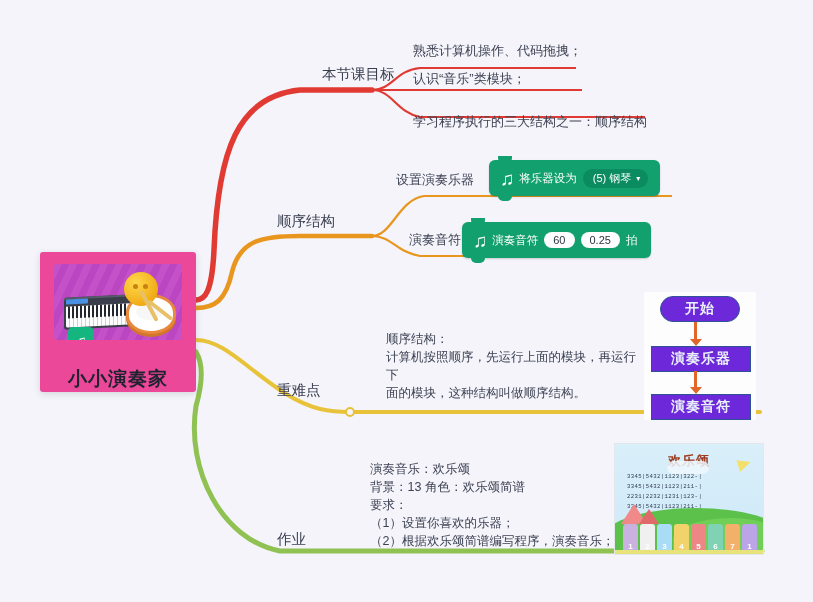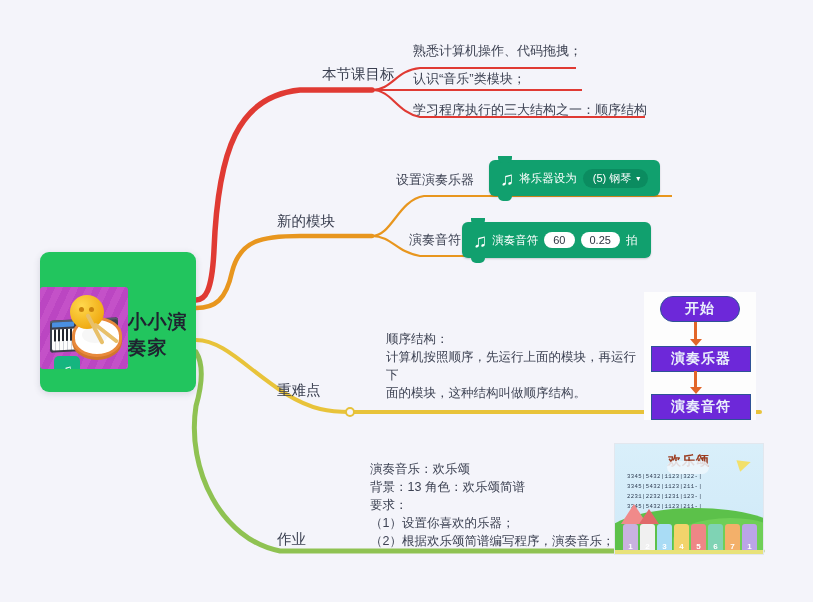--- a/index.html
+++ b/index.html
@@ -9,23 +9,23 @@
     font-family:"Liberation Sans","DejaVu Sans",sans-serif;
     overflow:hidden;
     position:relative;
   }
   #canvas{position:absolute;inset:0;width:813px;height:602px;}
   #wires{position:absolute;left:0;top:0;width:813px;height:602px;pointer-events:none;}
 
   
   .root-node{
     position:absolute;left:40px;top:252px;width:156px;height:140px;
-    background:#22c55e;border-radius:9px;
+    background:#ec4899;border-radius:3px;
     box-shadow:0 2px 7px rgba(60,60,90,.16);
-    display:flex;flex-direction:row;align-items:center;
+    display:flex;flex-direction:column;align-items:center;
   }
   .root-thumb{
     position:relative;width:128px;height:82px;margin-top:12px;
     border-radius:3px;overflow:hidden;
     background:
       repeating-linear-gradient(115deg,#c451c8 0 7px,#bb46c2 7px 14px),
       #c451c8;
   }
   .kbd{
     position:absolute;left:10px;top:32px;width:68px;height:32px;
@@ -188,23 +188,23 @@
       <div class="stick s2"></div>
       <div class="root-badge">♫</div>
     </div>
     <div class="root-title">小小演奏家</div>
   </div>
 
   <div class="label branch-label" style="left:274px;top:65px;margin-left:48px;">本节课目标</div>
 
   <div class="label leaf-label" style="left:413px;top:70px;">认识“音乐”类模块；</div>
   <div class="label leaf-label" style="left:413px;top:42px;">熟悉计算机操作、代码拖拽；</div>
-  <div class="label leaf-label" style="left:413px;top:101px;">学习程序执行的三大结构之一：顺序结构</div>
-
-  <div class="label branch-label" style="left:277px;top:212px;">新的模块</div>
+  <div class="label leaf-label" style="left:413px;top:113px;">学习程序执行的三大结构之一：顺序结构</div>
+
+  <div class="label branch-label" style="left:277px;top:212px;">顺序结构</div>
 
   <div class="label leaf-label" style="left:396px;top:171px;">设置演奏乐器</div>
   <div class="label leaf-label" style="left:409px;top:231px;">演奏音符</div>
 
   <div class="sblock" style="left:489px;top:160px;height:36px;padding-right:6px;">
     <span class="note-ic">♫</span>
     <span class="stxt">将乐器设为</span>
     <span class="pill dark">
       <span>(5) 钢琴</span>
       <span class="caret">▾</span>

